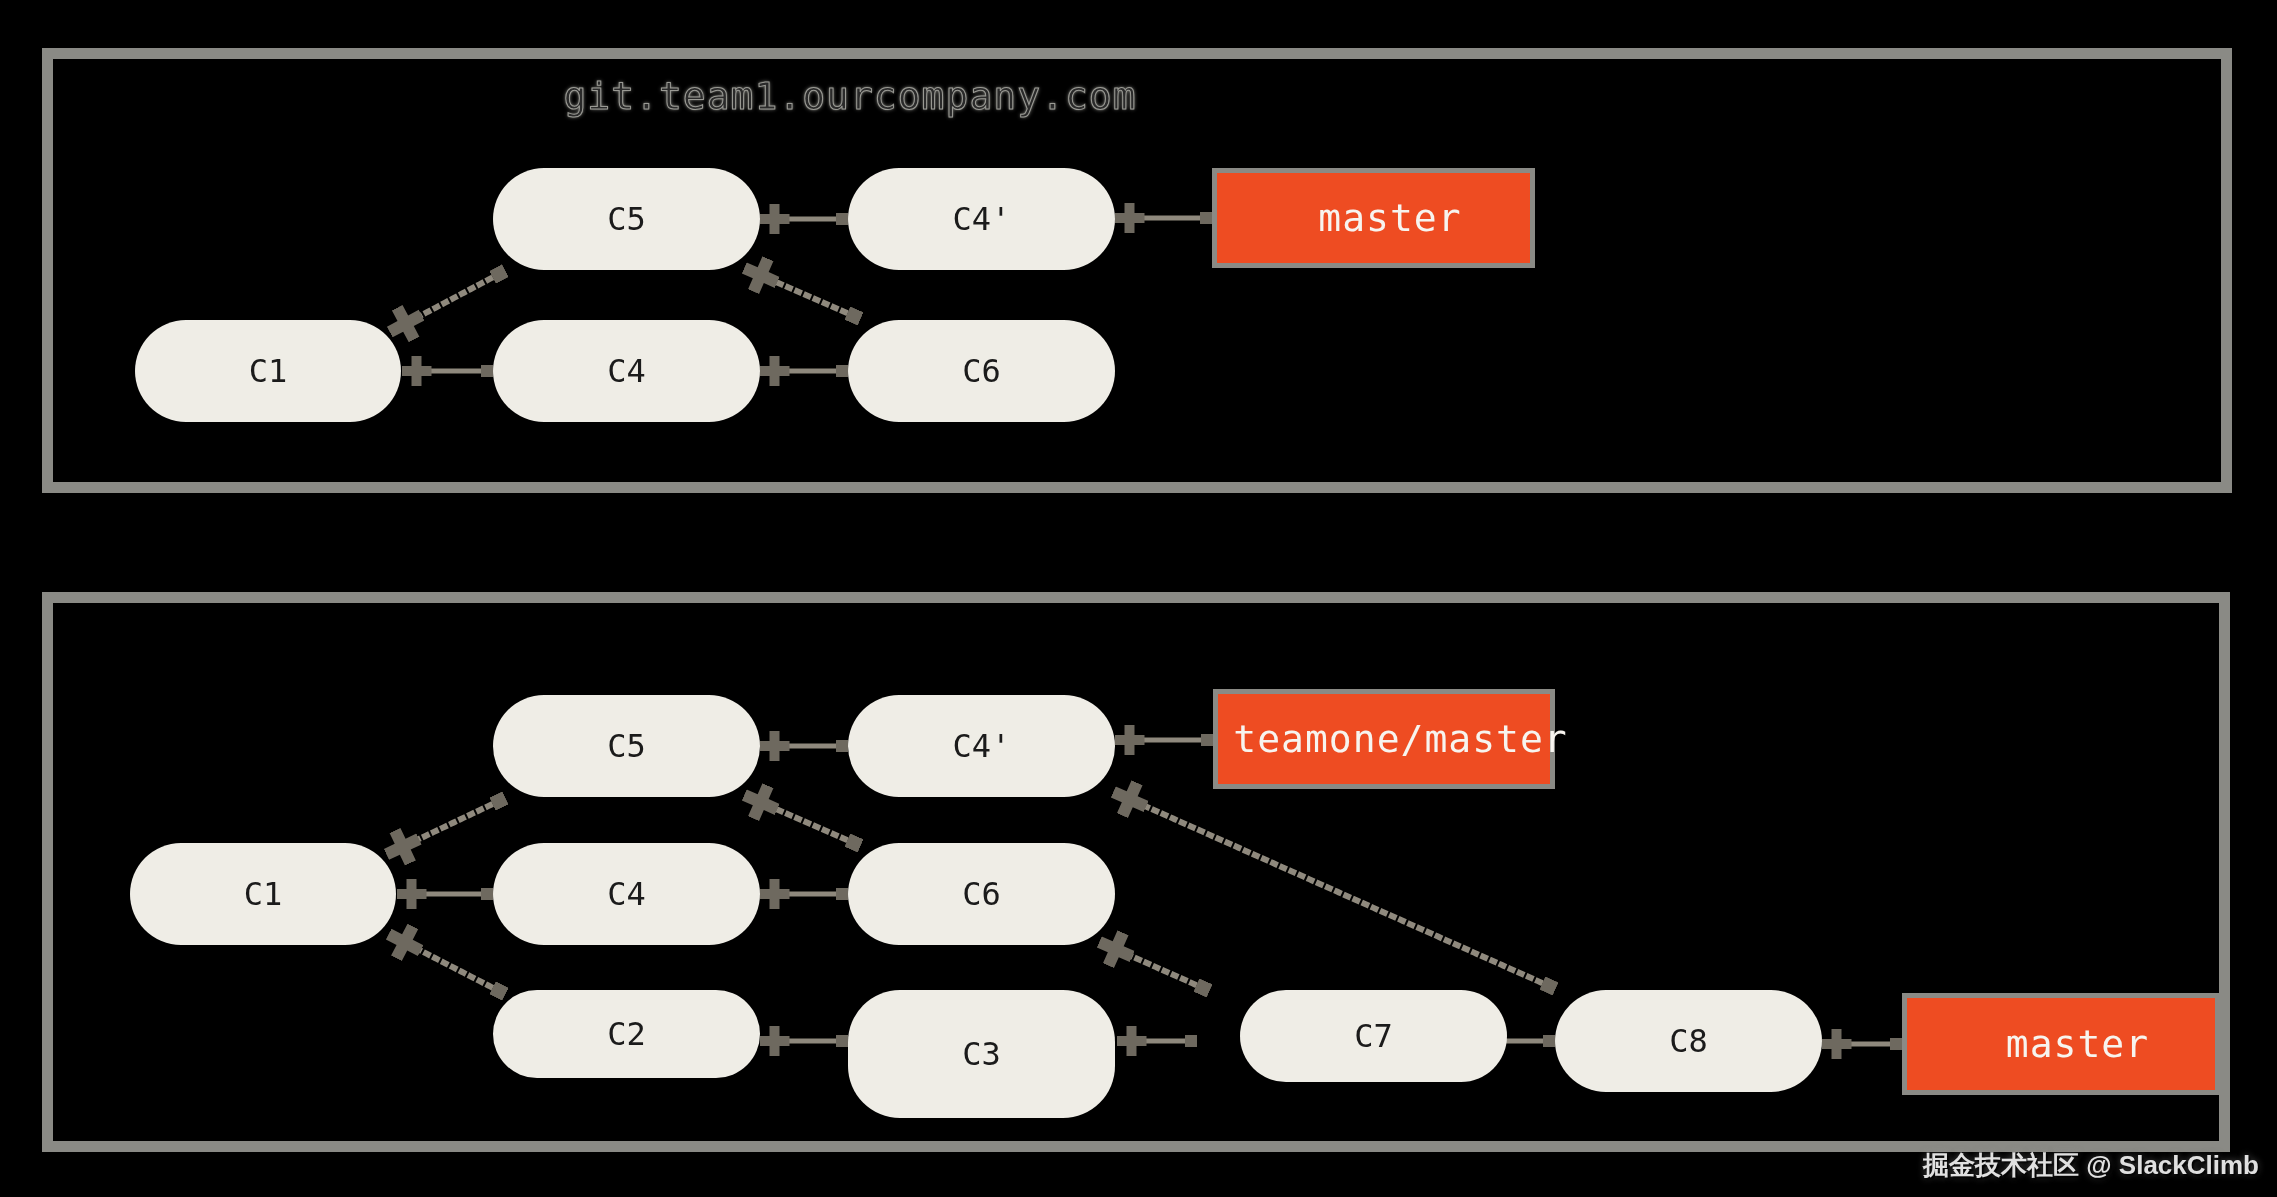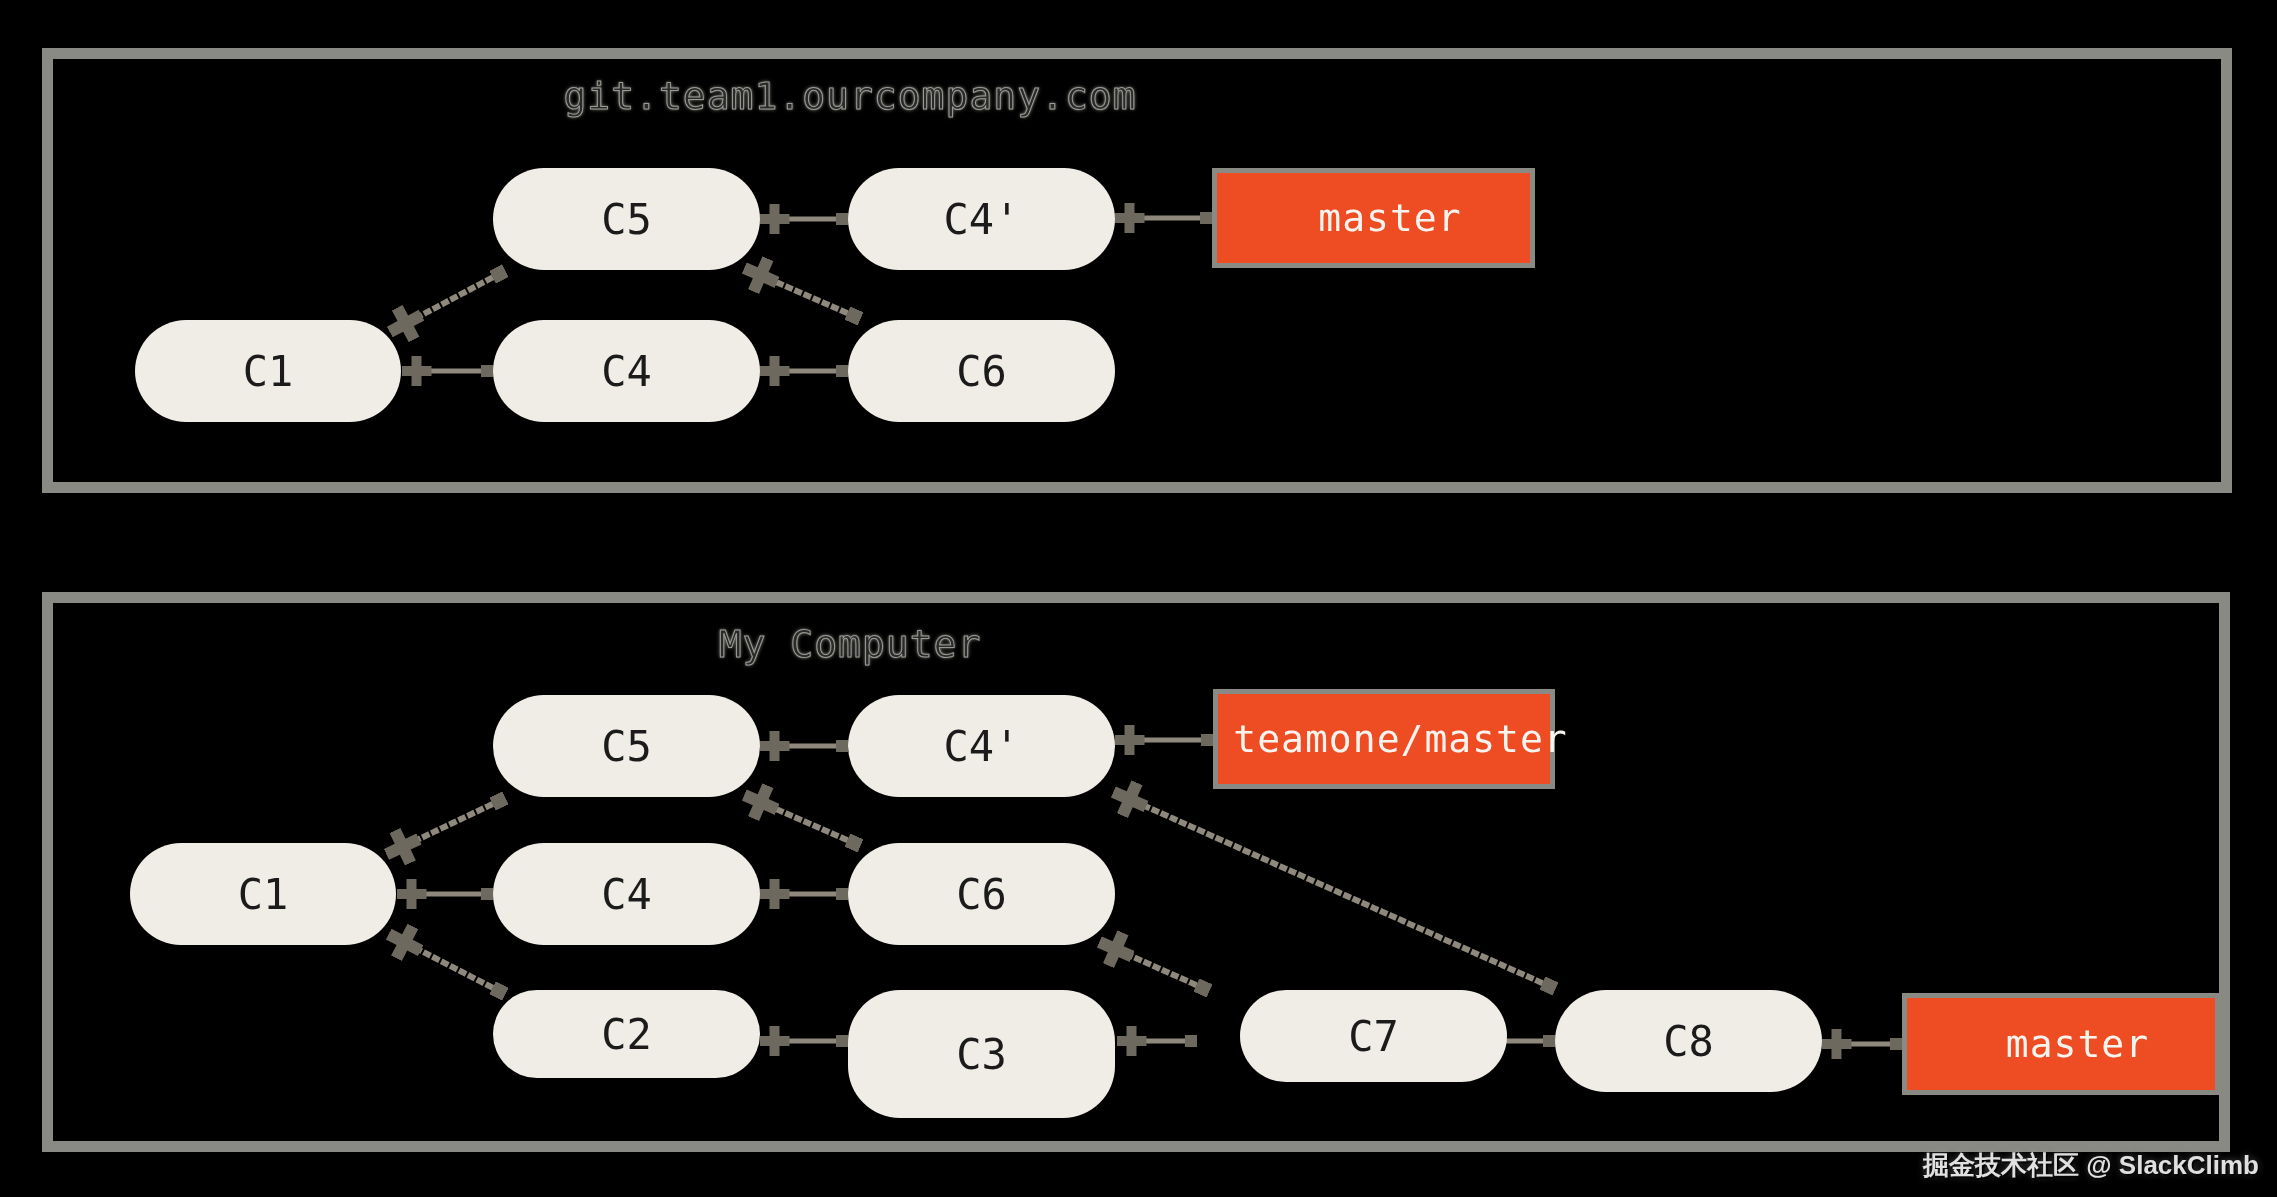--- a/index.html
+++ b/index.html
@@ -26,21 +26,21 @@
   .panel-title{
     position:absolute;width:620px;text-align:center;
     font-size:38px;letter-spacing:1px;color:var(--title-text);
     -webkit-text-stroke:1px #9a9a94;
     text-shadow:0 0 4px #7d7d78,0 0 2px #8a8a85;
     white-space:nowrap;
   }
   .node{
     position:absolute;background:var(--node-fill);border-radius:52px;
     display:flex;align-items:center;justify-content:center;
-    font-size:42px;color:var(--node-text);box-sizing:border-box;
+    font-size:32px;color:var(--node-text);box-sizing:border-box;
   }
   .branch{
     position:absolute;background:var(--branch-fill);
     border:5px solid var(--panel-border);
     display:flex;align-items:center;justify-content:center;
     font-size:38px;color:var(--branch-text);box-sizing:border-box;
     letter-spacing:1px;
     padding-left:33px;
   }
   #edges{position:absolute;left:0;top:0;pointer-events:none;}
@@ -56,21 +56,20 @@
 </style>
 </head>
 <body>
 
 <div id="screen">
 
   <div class="panel" style="left:42px;top:48px;width:2190px;height:445px;"></div>
   <div class="panel" style="left:42px;top:592px;width:2188px;height:560px;"></div>
 
   <div class="panel-title" style="left:540px;top:74px;">git.team1.ourcompany.com</div>
-  <div class="panel-title" style="left:540px;top:622px;">My Computer</div>
 
   <svg id="edges" width="2277" height="1197" viewBox="0 0 2277 1197">
     <defs>
       <marker id="head" viewBox="0 0 12 12" refX="7" refY="6" markerWidth="6" markerHeight="6" orient="auto">
         <path class="mk" d="M4,0 h4 v4 h4 v4 h-4 v4 h-4 v-4 h-4 v-4 h4 z"></path>
       </marker>
       <marker id="tail" viewBox="0 0 4 4" refX="2" refY="2" markerWidth="2.4" markerHeight="2.4" orient="auto">
         <rect class="mk" x="0" y="0" width="4" height="4"></rect>
       </marker>
     </defs>

